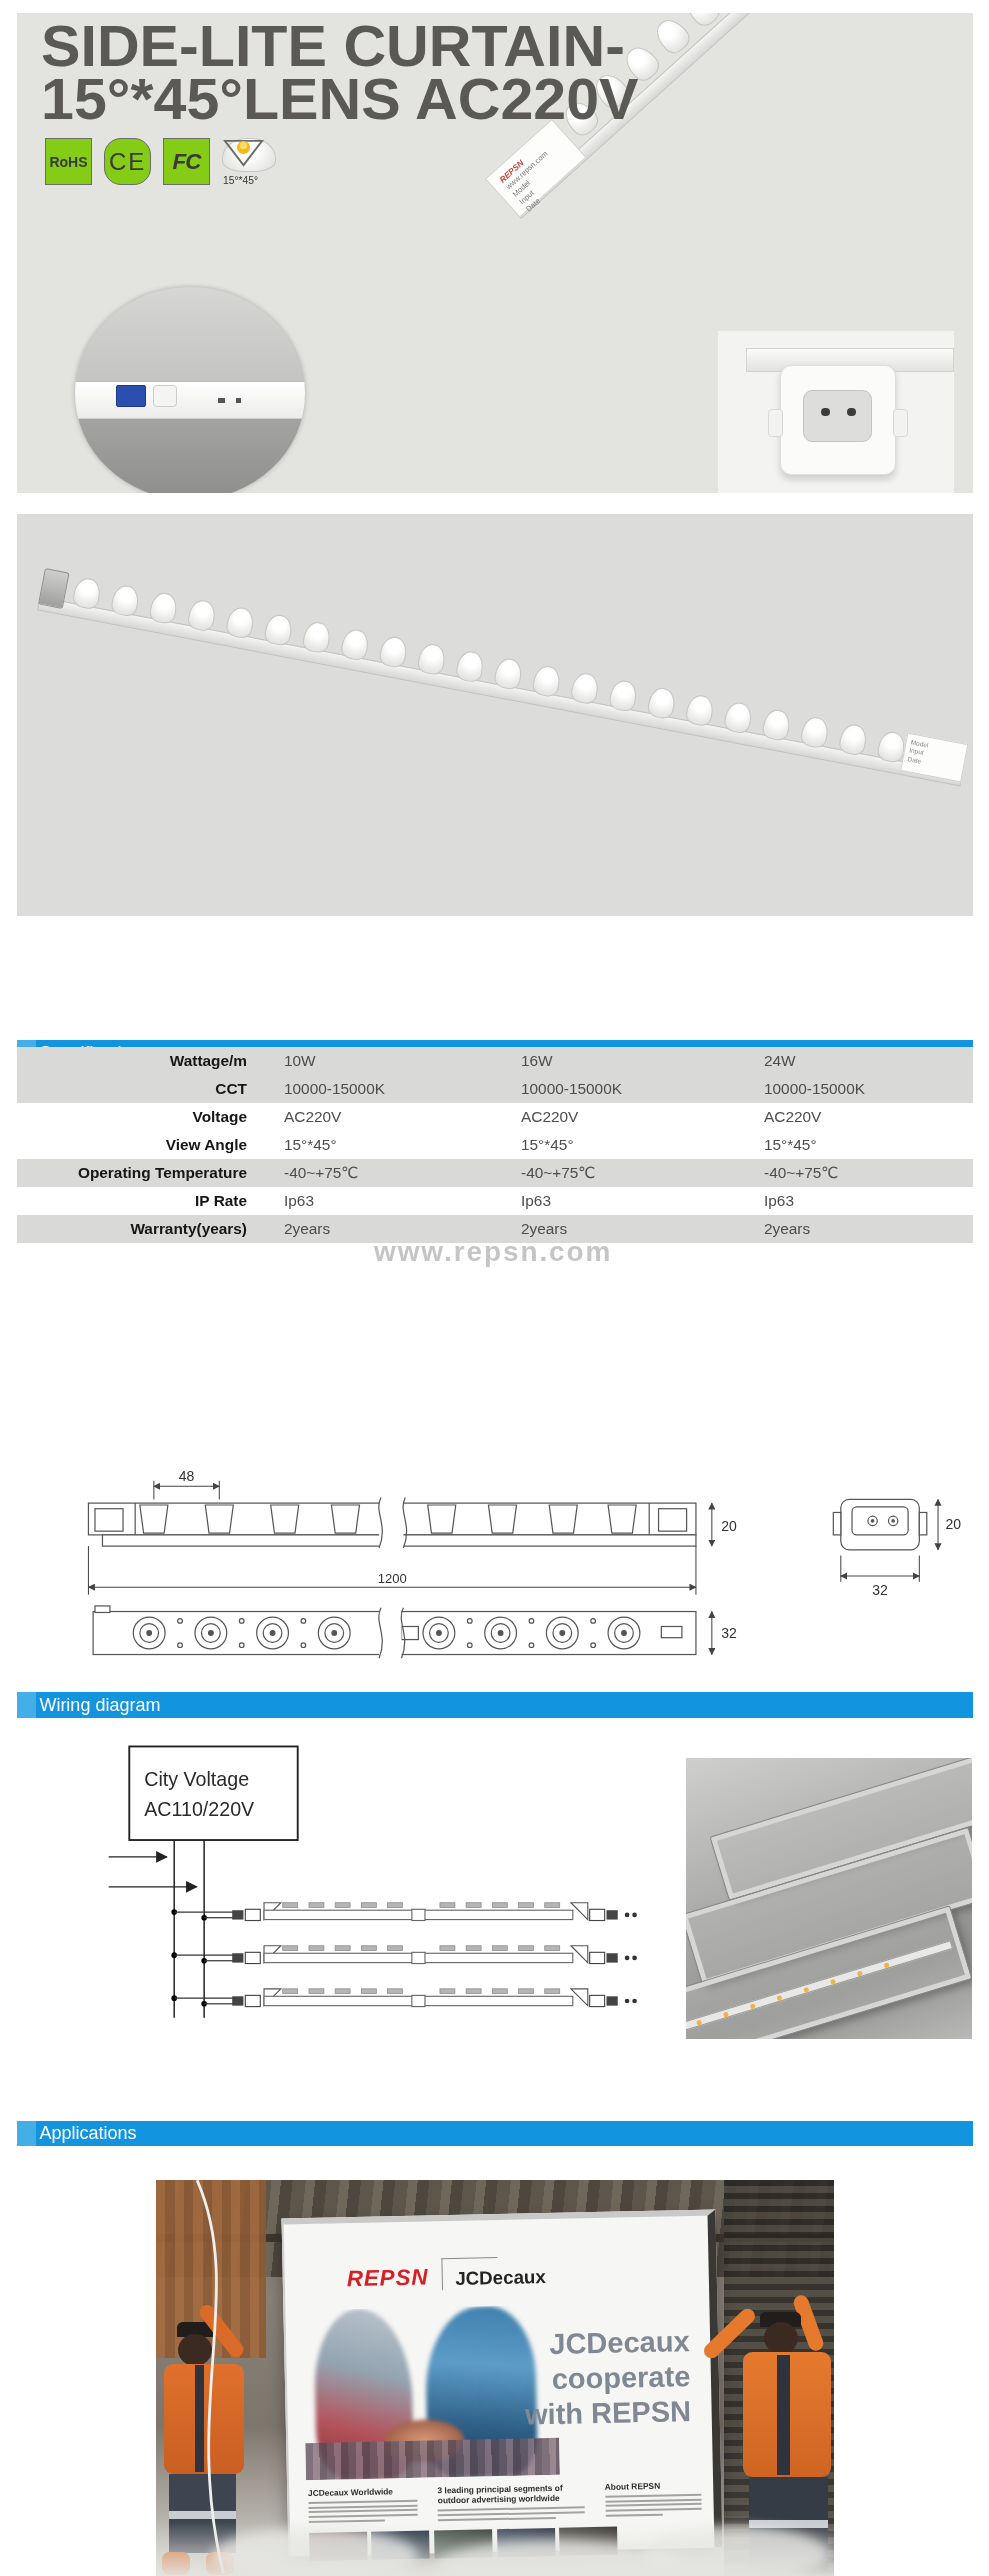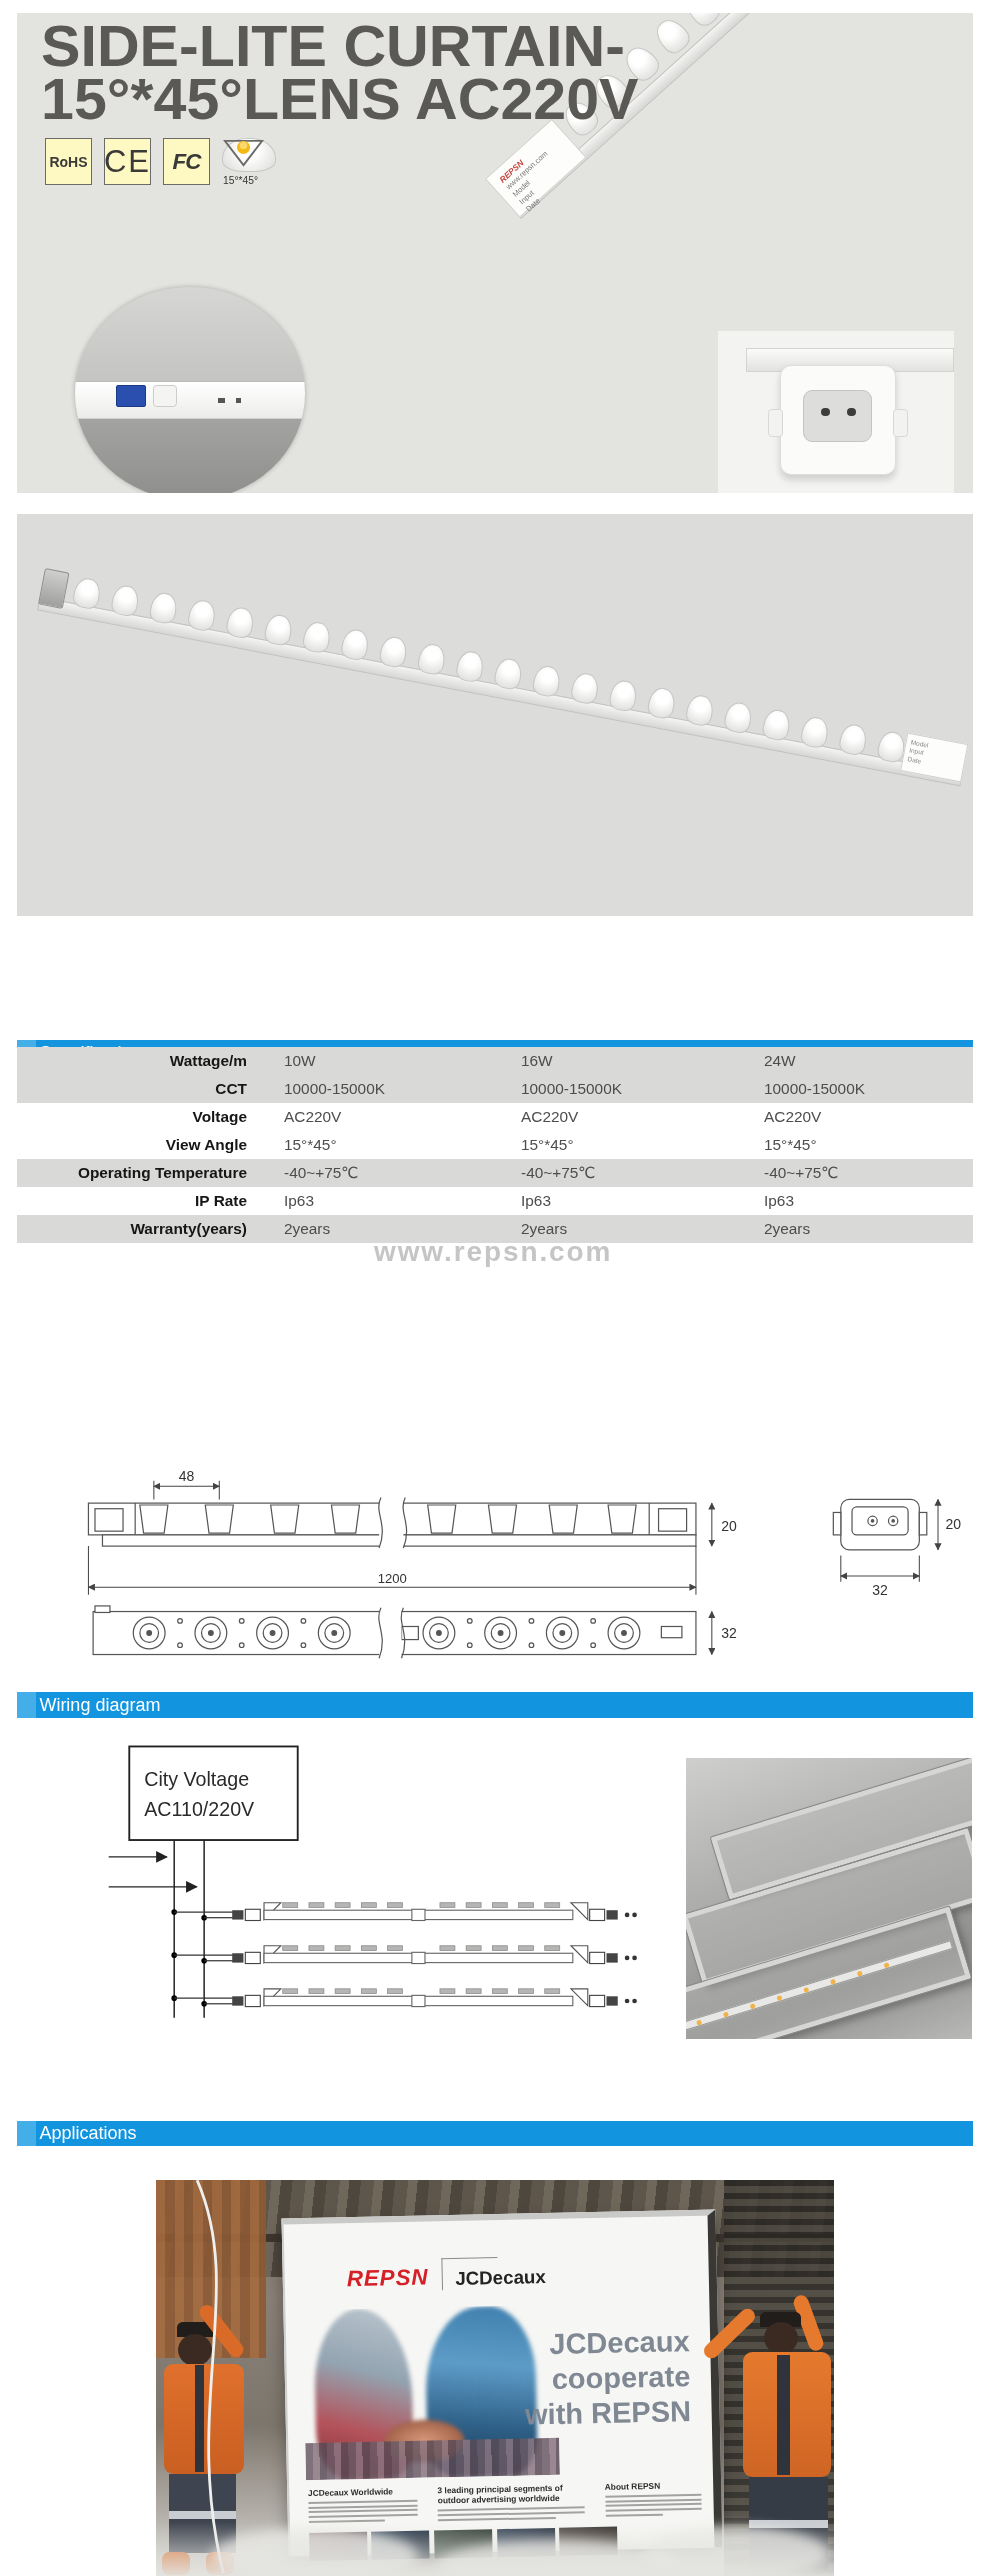--- a/index.html
+++ b/index.html
@@ -6,24 +6,24 @@
   html,body { background:#fff; }
   body { font-family:"Liberation Sans","DejaVu Sans",sans-serif; }
   .page { position:relative; width:989px; height:2576px; background:#fff; overflow:hidden; }
   .abs { position:absolute; }
 
   
   .hero { left:17px; top:13px; width:956px; height:480px; background:#e3e3e0; overflow:hidden; }
   .hero-title { left:24px; top:5.6px; width:711px; color:#5b5955; font-weight:bold;
                 font-size:58px; line-height:53px; letter-spacing:0px; transform:scaleX(1.02); transform-origin:left top; }
   .badges { left:28px; top:125px; display:flex; gap:12px; }
-  .badge { width:47px; height:47px; background:#fef9c3; border:1.9px solid #6b6b69; display:flex;
+  .badge { width:47px; height:47px; background:#84cc16; border:1.9px solid #6b6b69; display:flex;
            align-items:center; justify-content:center; color:#3a3a38; position:relative; }
   .badge.rohs { font-size:14px; font-weight:bold; }
-  .badge.ce { font-size:31px; letter-spacing:1.9px; font-weight:normal; }
+  .badge.ce { font-size:24px; letter-spacing:1.9px; font-weight:normal;border-radius:17px; }
   .badge.fcc { font-size:22.4px; font-weight:bold; font-style:italic; letter-spacing:-0.9px; }
   .badge.lens { width:54px; flex-direction:column; justify-content:flex-end; padding-bottom:1.9px; }
   .badge.lens .lbl { font-size:10.3px; color:#333; line-height:11.2px; }
   .cn-title { left:26px; top:187px; font-size:60px; font-weight:bold; color:#4c4a46; letter-spacing:2.8px; }
 
   
   .bar-angled { left:486px; top:159px; width:636px; height:54px; transform:rotate(-42deg);
                 transform-origin:0 50%; }
   .bar-body { position:absolute; inset:0; display:flex; align-items:flex-start; }
   .bar-rail { position:absolute; left:0; right:0; bottom:0; height:14px;

